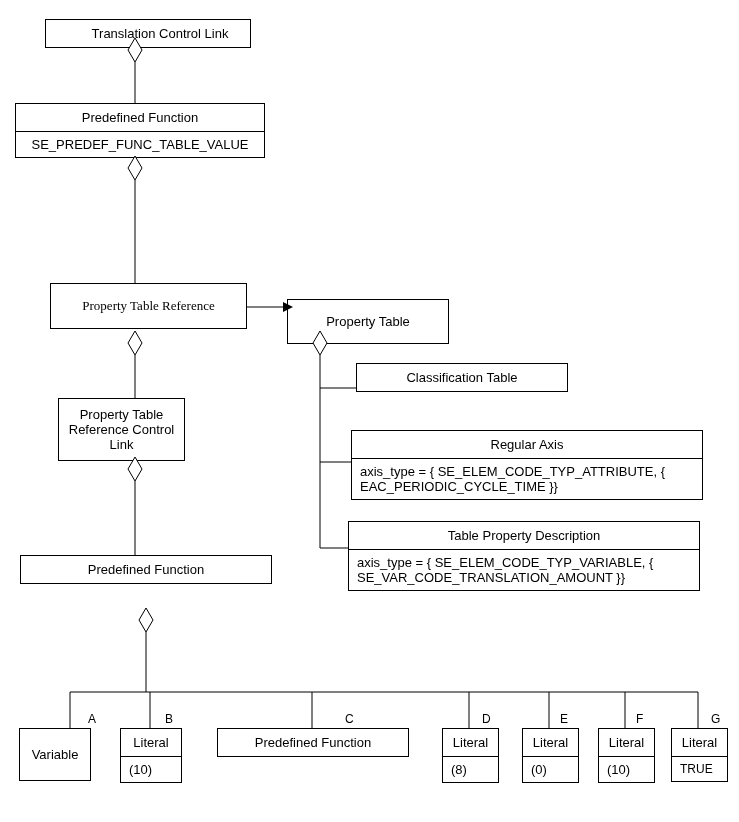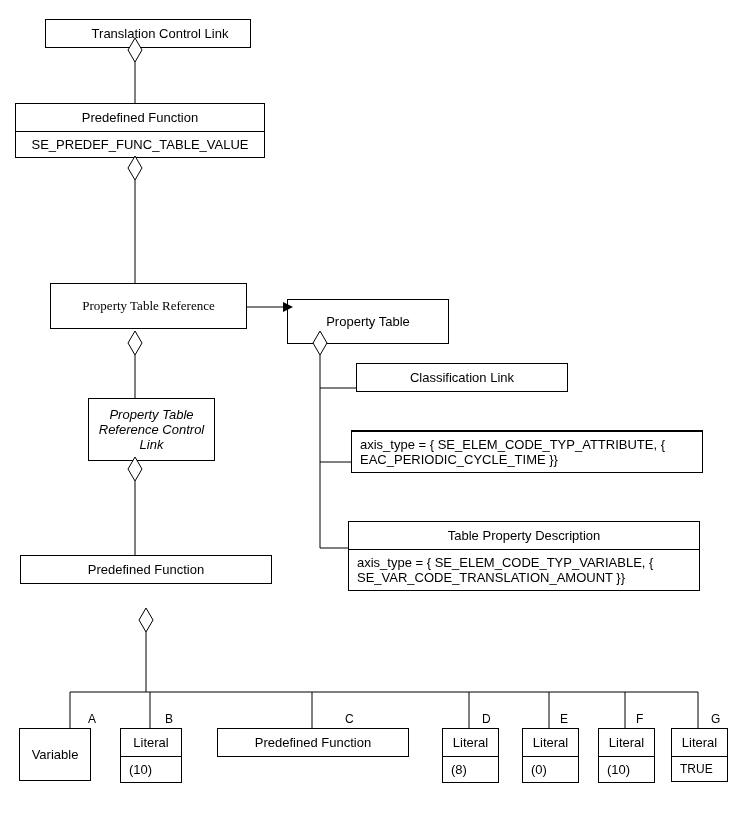--- a/index.html
+++ b/index.html
@@ -53,29 +53,30 @@
 </div>
 
 <div class="box" style="left:50px; top:283px; width:195px;">
   <div class="title" style="padding:14px 8px;font-family:Liberation Serif, serif;">Property Table Reference</div>
 </div>
 
 <div class="box" style="left:287px; top:283px; width:160px;margin-top:16px;">
   <div class="title" style="padding:14px 8px;">Property Table</div>
 </div>
 
-<div class="box" style="left:88px; top:398px; width:125px;font-style:italic;">
+<div class="box" style="left:58px; top:398px; width:125px;">
   <div class="title" style="padding:8px 6px;">Property Table Reference Control Link</div>
 </div>
 
 <div class="box" style="left:356px; top:363px; width:210px;">
-  <div class="title">Classification Link</div>
+  <div class="title">Classification Table</div>
 </div>
 
 <div class="box" style="left:351px; top:430px; width:350px;">
+  <div class="title">Regular Axis</div>
   <div class="content">axis_type = { SE_ELEM_CODE_TYP_ATTRIBUTE, { EAC_PERIODIC_CYCLE_TIME }}</div>
 </div>
 
 <div class="box" style="left:348px; top:521px; width:350px;">
   <div class="title">Table Property Description</div>
   <div class="content">axis_type = { SE_ELEM_CODE_TYP_VARIABLE, { SE_VAR_CODE_TRANSLATION_AMOUNT }}</div>
 </div>
 
 <div class="box" style="left:20px; top:555px; width:250px;">
   <div class="title">Predefined Function</div>

